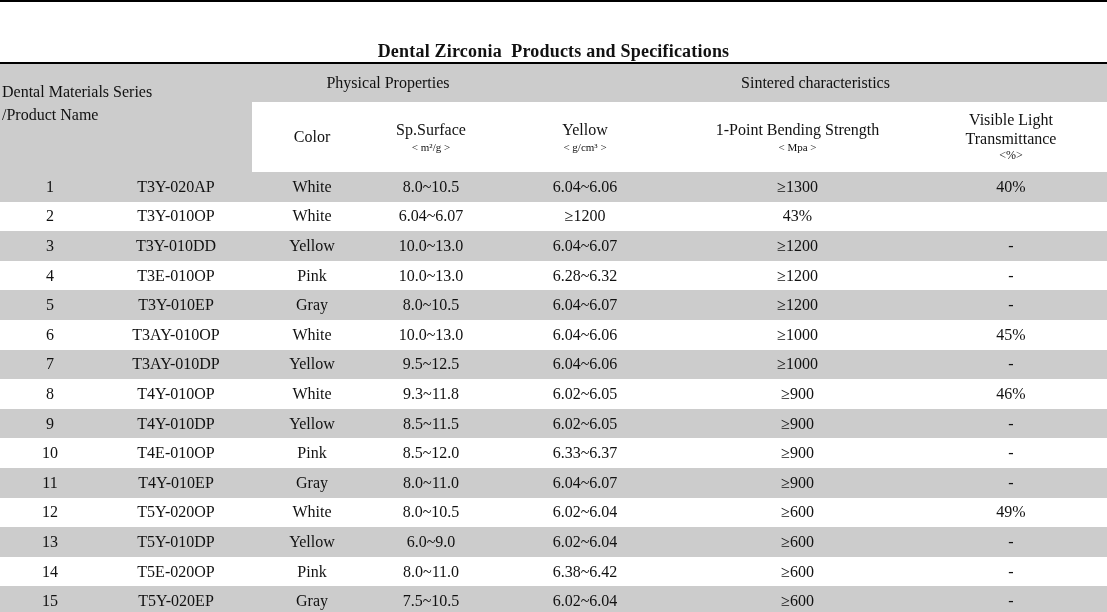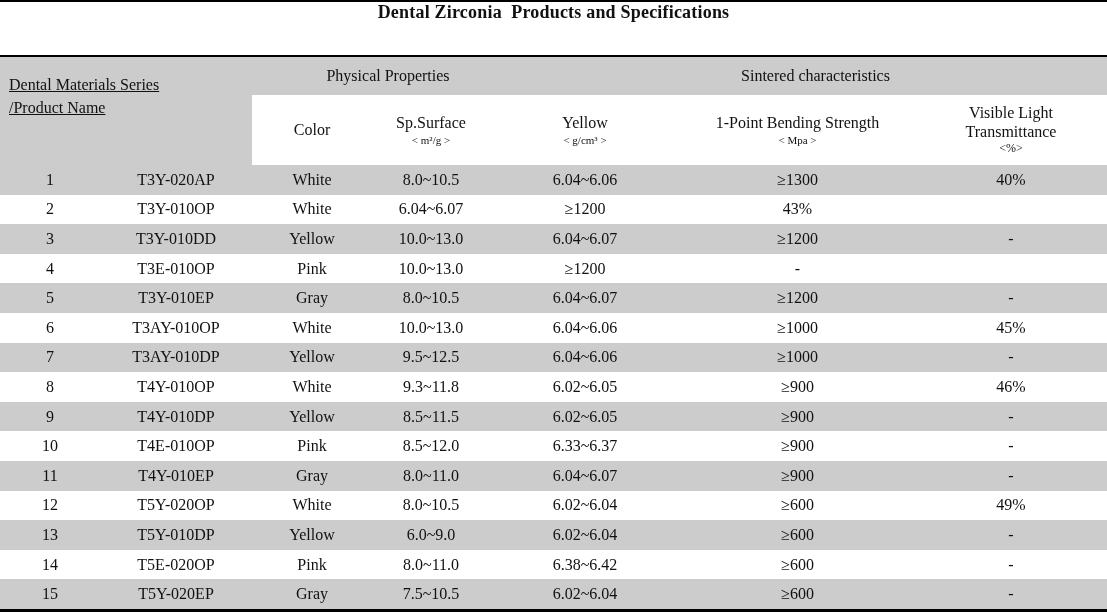--- a/index.html
+++ b/index.html
@@ -9,21 +9,21 @@
     font-family:"Liberation Serif","DejaVu Serif",serif;
     color:#111;
     overflow:hidden;
     background:#fff;
   }
   .bar{width:1107px;background:#000;}
   .bar.top{height:2px;}
   .bar.divider{height:2px;}
   .bar.bottom{height:3px;}
   .title-row{
-    height:53px;display:flex;align-items:flex-start;justify-content:center;
+    height:60px;display:flex;align-items:flex-end;justify-content:center;
   }
   .title-row .title{
     font-size:18px;font-weight:bold;white-space:pre;letter-spacing:0.2px;
   }
   .header-block{position:relative;}
   .group-row{
     display:grid;grid-template-columns:252px 272px 583px;
     height:38px;background:#cccccc;
   }
   .group-cell{display:flex;align-items:center;justify-content:center;font-size:16px;}
@@ -33,22 +33,22 @@
   }
   .sub-spacer{background:#cccccc;}
   .sub-cell{
     display:flex;flex-direction:column;align-items:center;justify-content:center;
     text-align:center;background:#ffffff;
   }
   .sub-label{font-size:16px;line-height:1.18;white-space:pre-line;}
   .sub-unit{font-size:11px;line-height:1.15;margin-top:1px;}
   .sub-unit.small{font-size:12px;}
   .left-header{
-    position:absolute;left:9px;top:16px;width:246px;
-    font-size:16px;line-height:1.45;white-space:pre-line;text-decoration:underline;
+    position:absolute;left:2px;top:16px;width:246px;
+    font-size:16px;line-height:1.45;white-space:pre-line;
   }
   .data-body{width:1107px;}
   .data-row{
     display:grid;grid-template-columns:100px 152px 120px 118px 190px 235px 192px;
     height:29.6px;background:#ffffff;
   }
   .data-row:nth-child(odd){background:#cccccc;}
   .cell{
     display:flex;align-items:center;justify-content:center;
     font-size:16px;white-space:nowrap;
@@ -127,20 +127,21 @@
     <div class="cell">10.0~13.0</div>
     <div class="cell">6.04~6.07</div>
     <div class="cell">≥1200</div>
     <div class="cell">-</div>
   </div>
       <div class="data-row">
     <div class="cell">4</div>
     <div class="cell">T3E-010OP</div>
     <div class="cell">Pink</div>
     <div class="cell">10.0~13.0</div>
+    <div class="cell">6.28~6.32</div>
     <div class="cell">≥1200</div>
     <div class="cell">-</div>
   </div>
       <div class="data-row">
     <div class="cell">5</div>
     <div class="cell">T3Y-010EP</div>
     <div class="cell">Gray</div>
     <div class="cell">8.0~10.5</div>
     <div class="cell">6.04~6.07</div>
     <div class="cell">≥1200</div>

